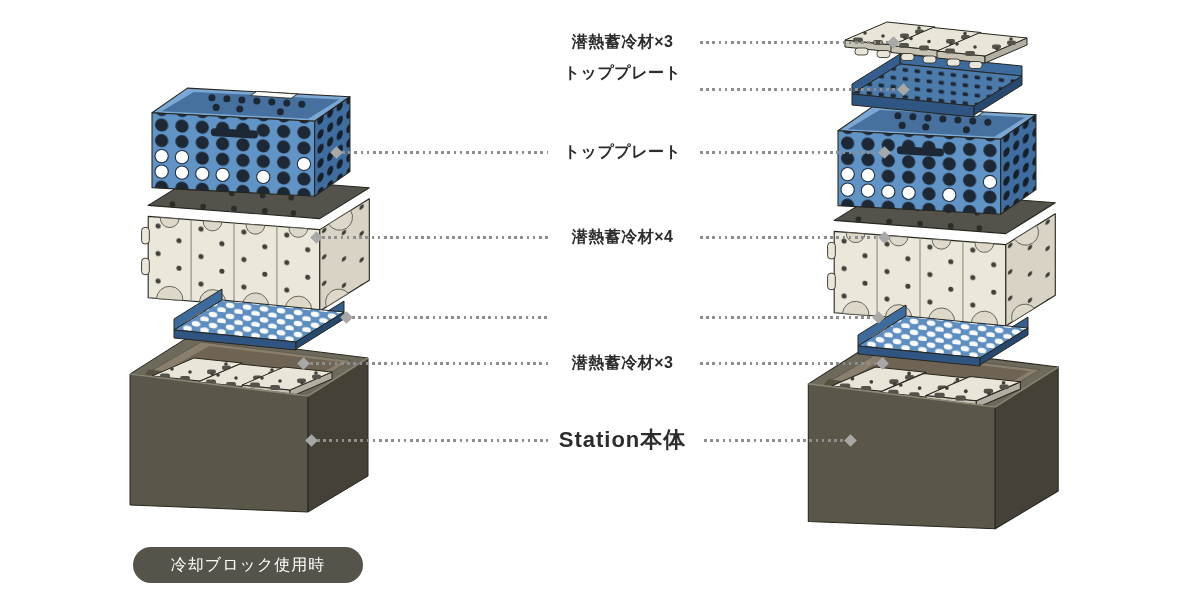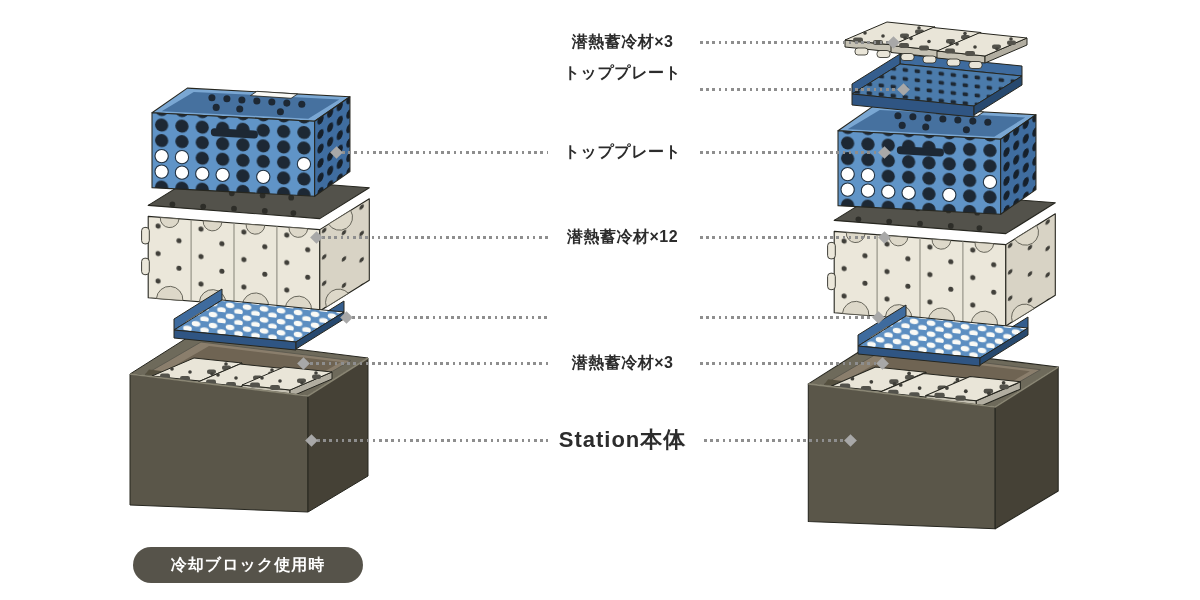--- a/index.html
+++ b/index.html
@@ -7,21 +7,21 @@
           font-family:"Liberation Sans","DejaVu Sans",sans-serif;}
   .art{position:absolute;left:0;top:0;}
   .callout{position:absolute;left:540px;width:165px;text-align:center;font-weight:bold;
            color:var(--label,#2c2c2c);font-size:16px;letter-spacing:0.5px;transform:translateY(-50%);white-space:nowrap;}
   .callout.big{font-size:22px;letter-spacing:1px;}
   .dots{position:absolute;height:3px;
         background-image:repeating-linear-gradient(to right,var(--dotted,#8e8e8e) 0px,var(--dotted,#8e8e8e) 2.6px,transparent 2.6px,transparent 6.2px);}
   .dia{position:absolute;width:9px;height:9px;background:var(--diamond,#a8a8a8);transform:rotate(45deg);}
   .badge{position:absolute;top:547px;width:230px;height:36px;background:var(--badgeBg,#56534a);
          color:var(--badgeText,#fff);border-radius:18px;display:flex;align-items:center;justify-content:center;
-         font-weight:bold;font-size:16px;letter-spacing:1px;}
+         font-weight:normal;font-size:16px;letter-spacing:1px;}
   
   .cBlueTop{fill:var(--blueTop)} .cBlueFront{fill:var(--blueFront)} .cBlueSide{fill:var(--blueSide)}
   .cBlueInner{fill:var(--blueInner)} .cHole{fill:var(--holeDark)} .cHole2{fill:var(--holeDark2)}
   .cWhiteHole{fill:#fafaf6} .cWhiteHoleS{fill:#ffffff;stroke:#223344;stroke-width:1}
   .cBlueTray{fill:var(--blueTray)} .cBlueTopTray{fill:var(--blueTopTray)}
   .cBlueEdge{fill:var(--blueEdge)} .cBlueEdgeD{fill:var(--blueEdgeDark)}
   .cBlueWall{fill:var(--blueWall)} .cBlueWallD{fill:var(--blueWallDark)}
   .cCream{fill:var(--cream)} .cCreamSide{fill:var(--creamSide)} .cCreamTop{fill:var(--creamTop)} .cCreamShade{fill:var(--creamShade)}
   .cSlabEdge{fill:var(--slabEdge)} .cSlabEdge2{fill:var(--slabEdge2)}
   .cDot{fill:var(--dotInk)} .cNotch{fill:var(--frameDark)} .cFrame{fill:var(--frameDark)} .cHoleFaint{fill:#2d2d28}
@@ -214,19 +214,19 @@
   <div class="dia" style="left:873.5px;top:312.5px;"></div>
   <div class="dia" style="left:341.5px;top:312.5px;"></div>
   <div class="dia" style="left:877.5px;top:358.5px;"></div>
   <div class="dia" style="left:298.5px;top:358.5px;"></div>
   <div class="dia" style="left:845.5px;top:435.5px;"></div>
   <div class="dia" style="left:306.5px;top:435.5px;"></div>
 
   <div class="callout" style="top:42px;">潜熱蓄冷材×3</div>
   <div class="callout" style="top:73px;">トッププレート</div>
   <div class="callout" style="top:152px;">トッププレート</div>
-  <div class="callout" style="top:237px;">潜熱蓄冷材×12</div>
+  <div class="callout" style="top:237px;">潜熱蓄冷材×4</div>
   <div class="callout" style="top:363px;">潜熱蓄冷材×3</div>
   <div class="callout big" style="top:440px;">Station本体</div>
 
   <div class="badge" style="left:133px;">冷却ブロック使用時</div>
 
 </div>
 
 </body></html>

